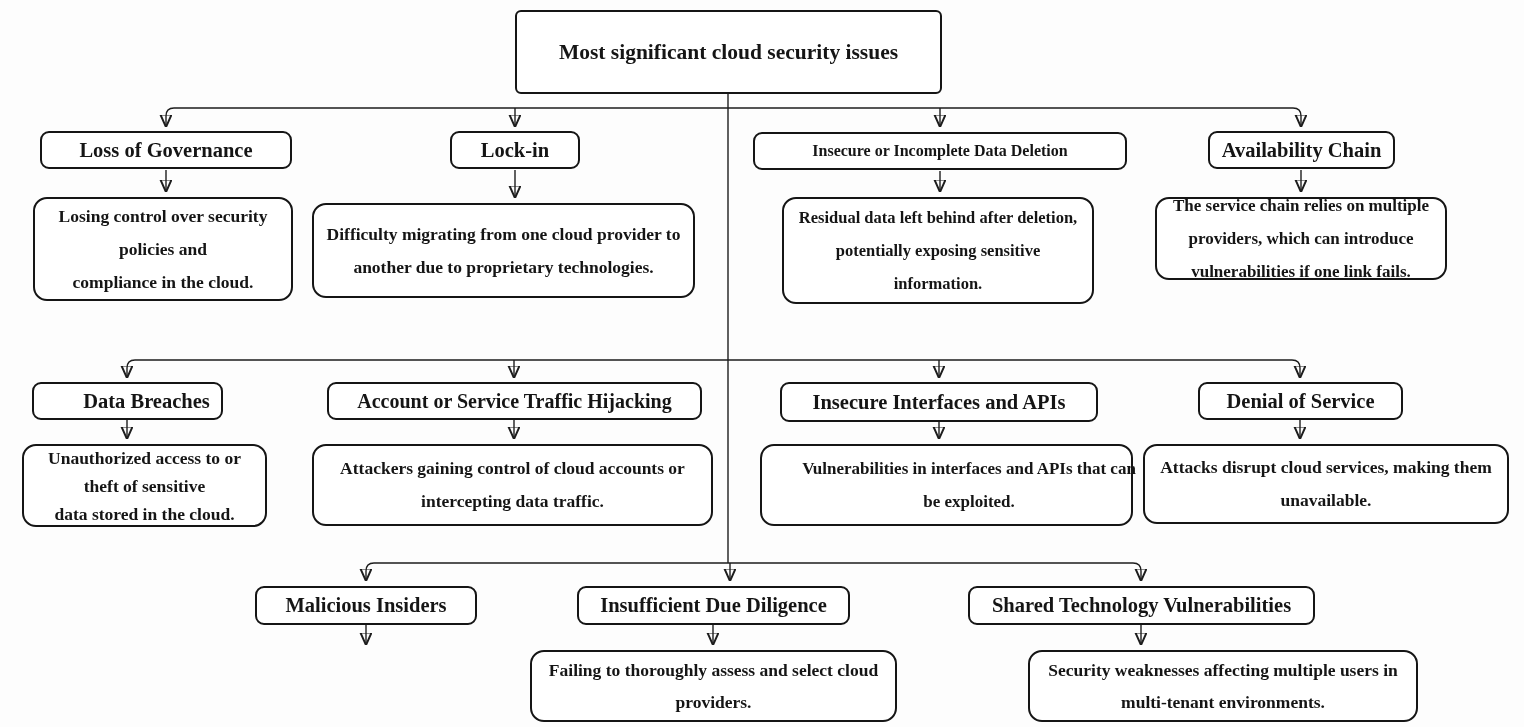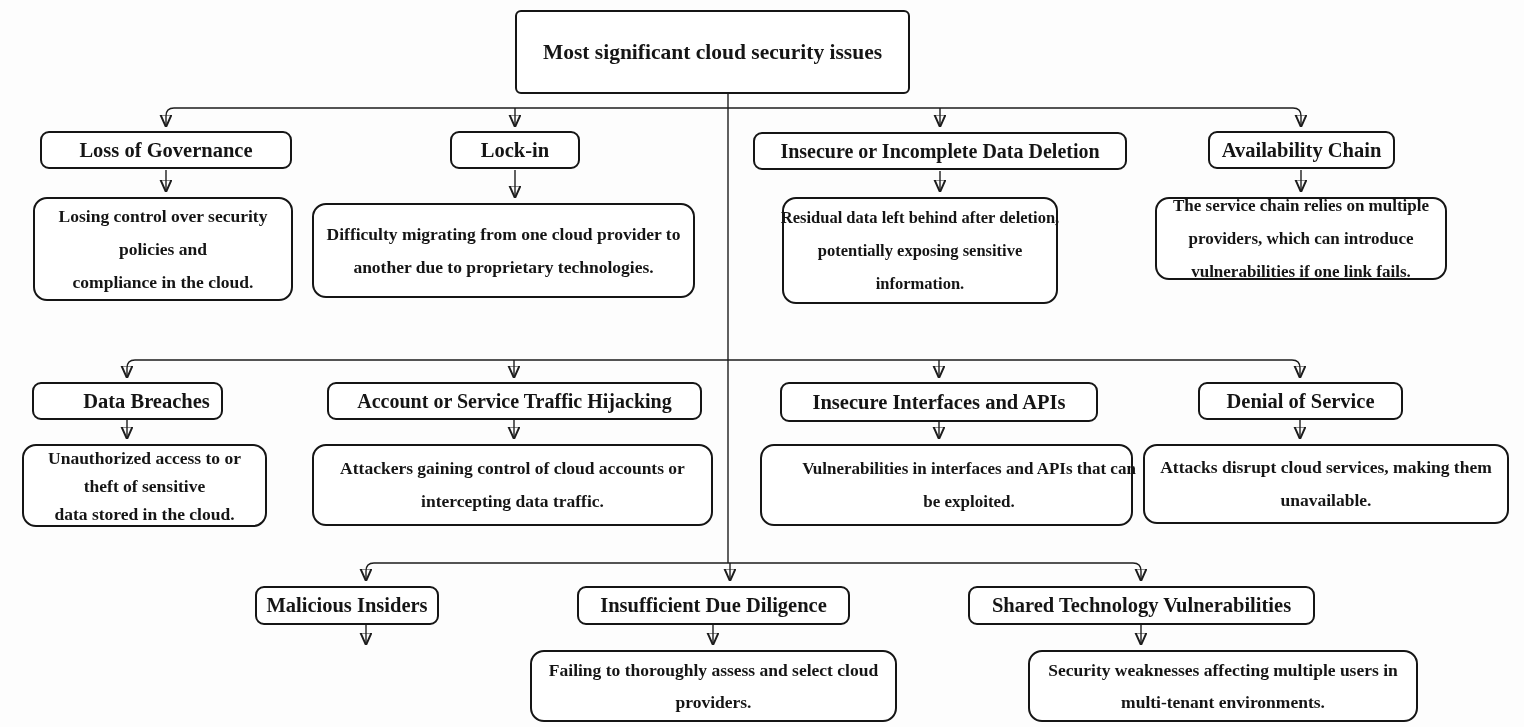--- a/index.html
+++ b/index.html
@@ -50,33 +50,33 @@
     <line x1="1301" y1="170" x2="1301" y2="190" marker-end="url(#arr)"></line>
     <line x1="127" y1="420" x2="127" y2="437" marker-end="url(#arr)"></line>
     <line x1="514" y1="420" x2="514" y2="437" marker-end="url(#arr)"></line>
     <line x1="939" y1="420" x2="939" y2="437" marker-end="url(#arr)"></line>
     <line x1="1300" y1="420" x2="1300" y2="437" marker-end="url(#arr)"></line>
     <line x1="366" y1="625" x2="366" y2="643" marker-end="url(#arr)"></line>
     <line x1="713" y1="625" x2="713" y2="643" marker-end="url(#arr)"></line>
     <line x1="1141" y1="625" x2="1141" y2="643" marker-end="url(#arr)"></line>
   </svg>
 
-  <div class="box root" style="left:515px;top:10px;width:395px;height:84px;">Most significant cloud security issues</div>
+  <div class="box root" style="left:515px;top:10px;width:427px;height:84px;">Most significant cloud security issues</div>
 
   <div class="box tbox" style="left:40px;top:131px;width:252px;height:38px;">Loss of Governance</div>
   <div class="box tbox" style="left:450px;top:131px;width:130px;height:38px;">Lock-in</div>
-  <div class="box tbox" style="left:753px;top:132px;width:374px;height:38px;font-size:20px;">Insecure or Incomplete Data Deletion</div>
+  <div class="box tbox" style="left:753px;top:132px;width:374px;height:38px;font-size:16px;">Insecure or Incomplete Data Deletion</div>
   <div class="box tbox" style="left:1208px;top:131px;width:187px;height:38px;">Availability Chain</div>
 
   <div class="box dbox" style="left:33px;top:197px;width:260px;height:104px;">Losing control over security
 policies and
 compliance in the cloud.</div>
   <div class="box dbox" style="left:312px;top:203px;width:383px;height:95px;">Difficulty migrating from one cloud provider to
 another due to proprietary technologies.</div>
-  <div class="box dbox" style="left:782px;top:197px;width:276px;height:107px;font-size:16.5px;">Residual data left behind after deletion,
+  <div class="box dbox" style="left:782px;top:197px;width:312px;height:107px;font-size:16.5px;">Residual data left behind after deletion,
 potentially exposing sensitive
 information.</div>
   <div class="box dbox" style="left:1155px;top:197px;width:292px;height:83px;font-size:17px;">The service chain relies on multiple
 providers, which can introduce
 vulnerabilities if one link fails.</div>
 
   <div class="box tbox" style="left:32px;top:382px;width:191px;height:38px;padding-left:38px;">Data Breaches</div>
   <div class="box tbox" style="left:327px;top:382px;width:375px;height:38px;font-size:20px;">Account or Service Traffic Hijacking</div>
   <div class="box tbox" style="left:780px;top:382px;width:318px;height:40px;">Insecure Interfaces and APIs</div>
   <div class="box tbox" style="left:1198px;top:382px;width:205px;height:38px;">Denial of Service</div>
@@ -84,21 +84,21 @@
   <div class="box dbox" style="left:22px;top:444px;width:245px;height:83px;line-height:28px;">Unauthorized access to or
 theft of sensitive
 data stored in the cloud.</div>
   <div class="box dbox" style="left:312px;top:444px;width:401px;height:82px;">Attackers gaining control of cloud accounts or
 intercepting data traffic.</div>
   <div class="box dbox" style="left:760px;top:444px;width:373px;height:82px;font-size:17px;padding-left:45px;">Vulnerabilities in interfaces and APIs that can
 be exploited.</div>
   <div class="box dbox" style="left:1143px;top:444px;width:366px;height:80px;">Attacks disrupt cloud services, making them
 unavailable.</div>
 
-  <div class="box tbox" style="left:255px;top:586px;width:184px;height:39px;">Malicious Insiders</div>
+  <div class="box tbox" style="left:255px;top:586px;width:222px;height:39px;">Malicious Insiders</div>
   <div class="box tbox" style="left:577px;top:586px;width:273px;height:39px;">Insufficient Due Diligence</div>
   <div class="box tbox" style="left:968px;top:586px;width:347px;height:39px;">Shared Technology Vulnerabilities</div>
 
   <div class="box dbox" style="left:530px;top:650px;width:367px;height:72px;line-height:32px;">Failing to thoroughly assess and select cloud
 providers.</div>
   <div class="box dbox" style="left:1028px;top:650px;width:390px;height:72px;line-height:32px;">Security weaknesses affecting multiple users in
 multi-tenant environments.</div>
 
 </div>
 

